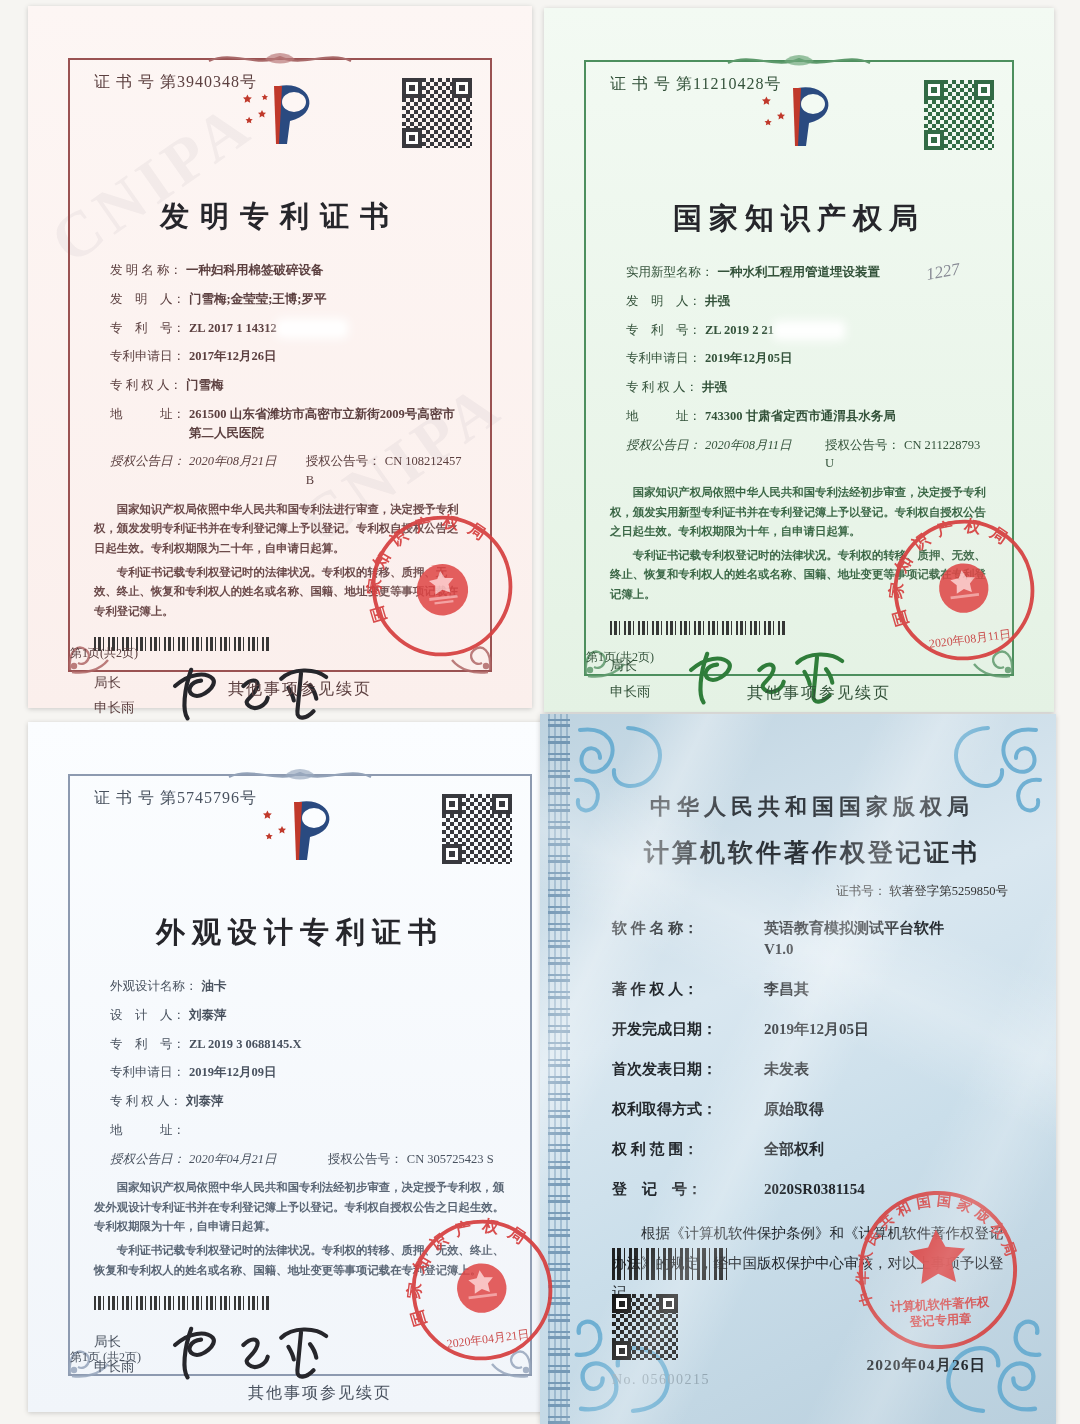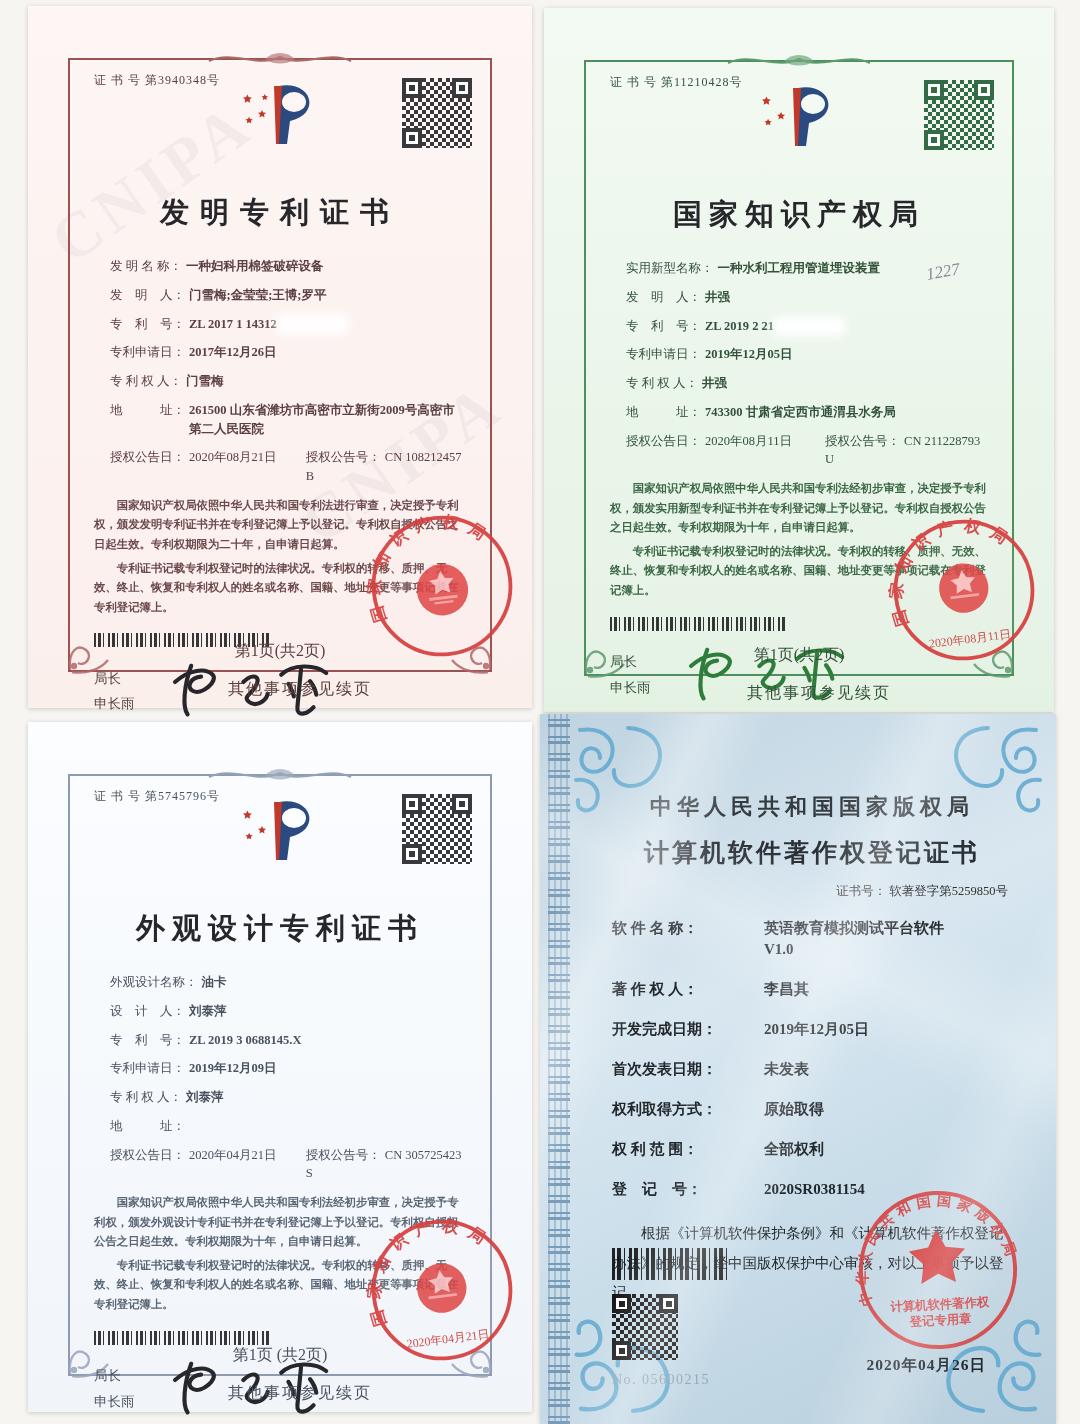--- a/index.html
+++ b/index.html
@@ -2,65 +2,65 @@
 <html><head>
 <meta charset="utf-8">
 <style>
   html,body{margin:0;padding:0;}
   body{background:#e9e8e6;font-family:"Liberation Serif","DejaVu Serif",serif;}
   .canvas{position:relative;width:1080px;height:1424px;margin:0 auto;background:#f6f5f2;overflow:hidden;}
 
   .cert{position:absolute;box-shadow:0 1px 5px rgba(0,0,0,.18);}
   .cert.tl{left:28px;top:6px;width:504px;height:702px;background:linear-gradient(180deg,#fdf6f4,#fbefec);}
   .cert.tr{left:544px;top:8px;width:510px;height:704px;background:linear-gradient(180deg,#f3faf3,#e4f2e4);}
-  .cert.bl{left:28px;top:722px;width:504px;height:690px;background:linear-gradient(180deg,#fbfdff,#f1f5fa);}
+  .cert.bl{left:28px;top:722px;width:504px;height:690px;background:linear-gradient(180deg,#fbfdff,#f1f5fa);padding-left:40px;}
   .cert.br{left:540px;top:714px;width:516px;height:710px;background:linear-gradient(155deg,#bed3e0,#d9e7f0 38%,#cadeea 62%,#b9cfdd);}
 
   .t-red{--ink:#5c4040;--frame:#9a5252;--legal:#6b4a4a;}
   .t-green{--ink:#33523a;--frame:#4d8f5e;--legal:#3c6847;}
   .t-blue{--ink:#49525f;--frame:#8d9ab0;--legal:#5a6675;}
 
   .wm{position:absolute;left:10px;top:140px;font-size:64px;color:rgba(120,120,130,.07);transform:rotate(-35deg);letter-spacing:6px;font-weight:bold;z-index:0;}
   .wm.w2{left:260px;top:420px;}
 
   .frame{position:absolute;left:40px;right:40px;top:52px;bottom:36px;border:2px solid var(--frame);}
   .topOrn{position:absolute;left:50%;top:-12px;transform:translateX(-50%);}
   .cornOrn{position:absolute;width:58px;height:58px;opacity:.85;}
   .cornOrn.lb{left:-8px;bottom:-8px;}
   .cornOrn.rb{right:-8px;bottom:-8px;transform:scaleX(-1);}
   .content{position:absolute;inset:0;padding:12px 24px;}
 
-  .certno{font-size:12px;color:var(--ink);letter-spacing:1px;}
+  .certno{font-size:16px;color:var(--ink);letter-spacing:1px;}
   .logo{position:absolute;top:18px;left:50%;transform:translateX(-50%);}
   .qr{position:absolute;top:18px;right:18px;width:70px;height:70px;
       background:repeating-conic-gradient(from 0deg,var(--qrc,#24242a) 0 25%,transparent 0 50%);
       background-size:8px 8px;opacity:.9;}
   .qr i{position:absolute;width:12px;height:12px;border:4px solid var(--qrc,#24242a);background:#fff;}
   .qr i::after{content:"";position:absolute;left:3px;top:3px;width:6px;height:6px;background:var(--qrc,#24242a);}
   .qr .ftl{left:0;top:0;} .qr .ftr{right:0;top:0;} .qr .fbl{left:0;bottom:0;}
   .t-green .qr{--qrc:#1e5c33;}
 
   .title{margin:104px 0 0;text-align:center;font-size:29px;font-weight:bold;letter-spacing:11px;color:#26262b;}
   .rows{margin-top:24px;font-size:12.5px;color:var(--ink);position:relative;z-index:2;}
   .row{display:flex;margin-bottom:10px;line-height:1.5;margin-left:16px;}
   .row .lbl{white-space:pre;margin-right:4px;}
   .row .val{flex:1;font-weight:bold;}
   .row.two{justify-content:flex-start;}
-  .row.two .half{flex:0 0 55%;}
+  .row.two .half{flex:0 0 55%;font-style:italic;}
   .smudge{display:inline-block;width:66px;height:13px;background:rgba(255,255,255,.92);filter:blur(2.5px);border-radius:3px;vertical-align:middle;margin-left:2px;box-shadow:0 0 8px 4px rgba(255,255,255,.85);}
 
   .legal{margin:4px 0 0;font-size:11.4px;line-height:1.72;color:var(--legal);text-indent:2em;font-weight:bold;}
   .barcode{height:14px;width:176px;margin:16px 0 8px;opacity:.88;
     background:repeating-linear-gradient(90deg,#1d1d1d 0 2px,transparent 2px 4px,#1d1d1d 4px 7px,transparent 7px 9px,#1d1d1d 9px 10px,transparent 10px 14px);}
   .signrow{display:flex;align-items:center;}
   .director{font-size:13.5px;font-weight:normal;color:var(--ink);line-height:1.9;}
   .sig{margin-left:26px;}
   .sig path{fill:none;stroke:#26262b;stroke-width:4.6;stroke-linecap:round;}
   .t-green .sig path{stroke:#2f7d3a;}
-  .pageno{position:absolute;bottom:8px;left:0;right:0;text-align:center;font-size:16px;color:var(--ink);}
+  .pageno{position:absolute;bottom:8px;left:0;right:0;font-size:12px;color:var(--ink);}
   .footer{position:absolute;bottom:8px;left:0;right:0;text-align:center;font-size:16px;color:var(--ink);letter-spacing:2px;margin-left:40px;}
   .seal{position:absolute;right:14px;bottom:46px;width:152px;height:152px;transform:rotate(-7deg);opacity:.93;z-index:5;}
   .note{position:absolute;top:200px;right:52px;font-size:17px;color:#667;transform:rotate(-10deg);font-style:italic;opacity:.75;z-index:3;}
 
   
   .greek{position:absolute;left:8px;top:0;bottom:0;width:22px;opacity:.55;
     background:repeating-linear-gradient(0deg,#35658f 0 3px,transparent 3px 6px,#35658f 6px 8px,transparent 8px 17px),
                repeating-linear-gradient(90deg,rgba(53,101,143,.5) 0 2px,transparent 2px 6px);}
   .cloud{position:absolute;opacity:.85;}
   .cloud path{fill:none;stroke:#5fa8cf;stroke-width:4;stroke-linecap:round;}

